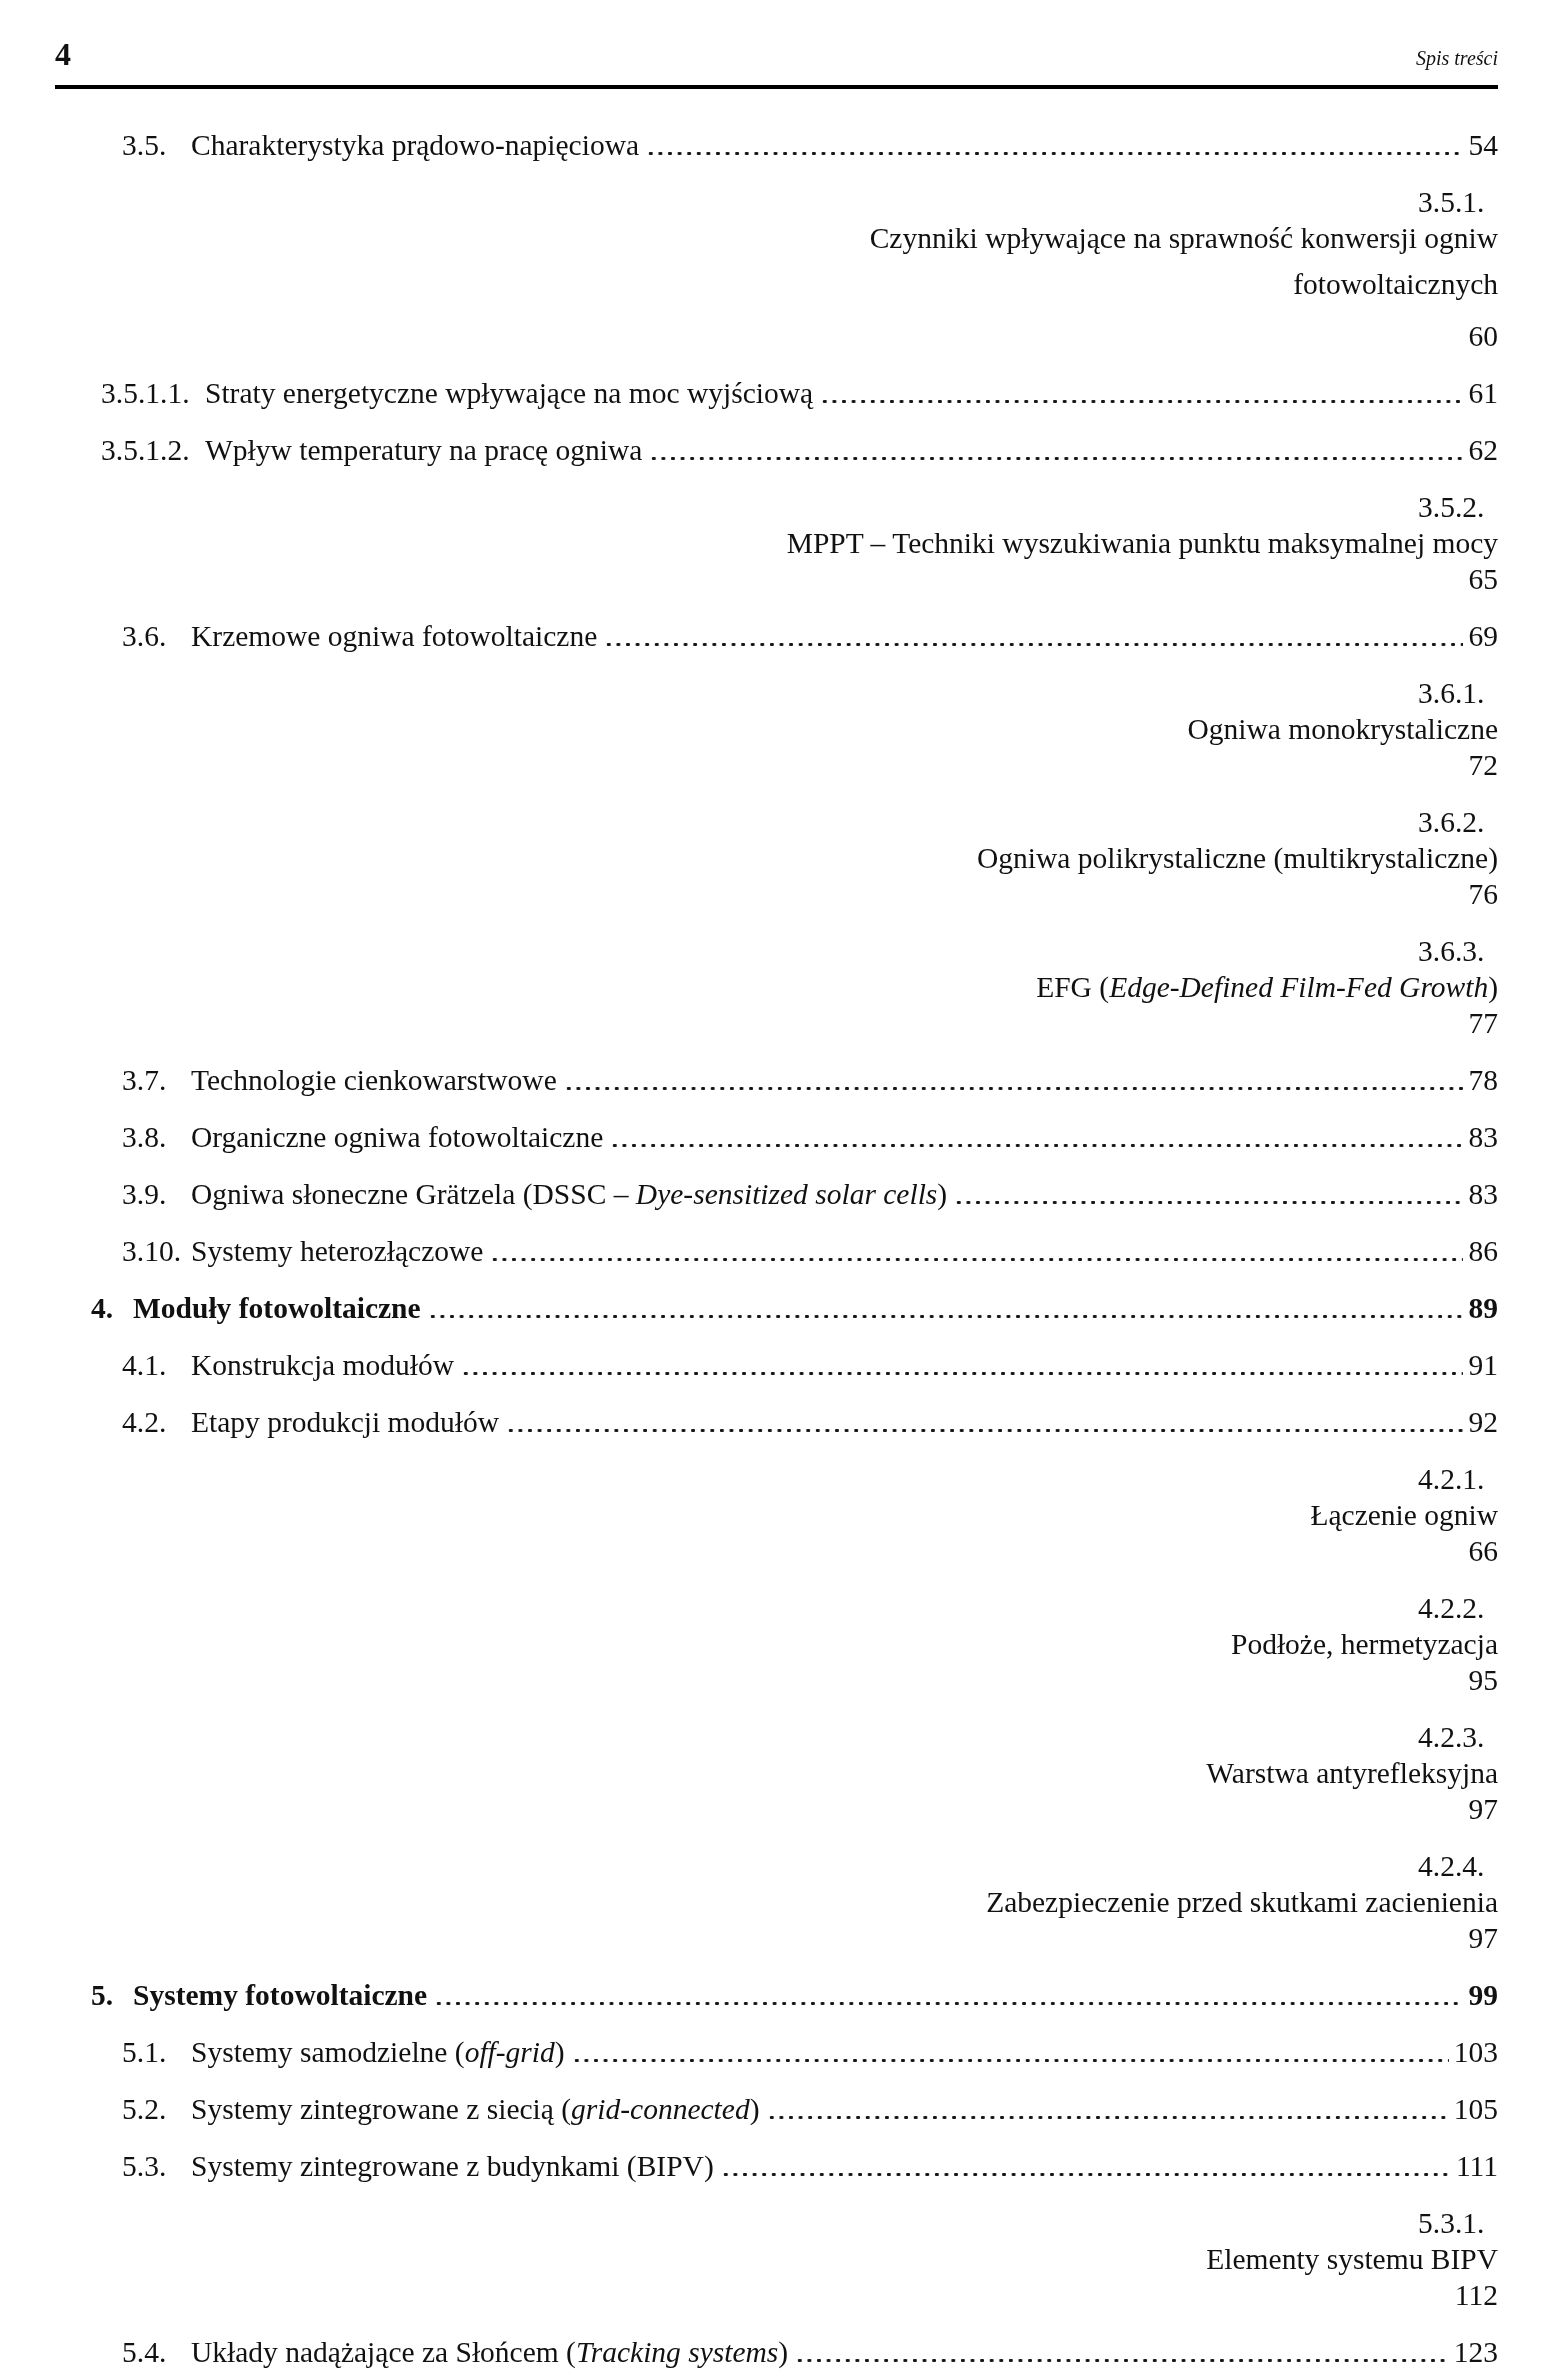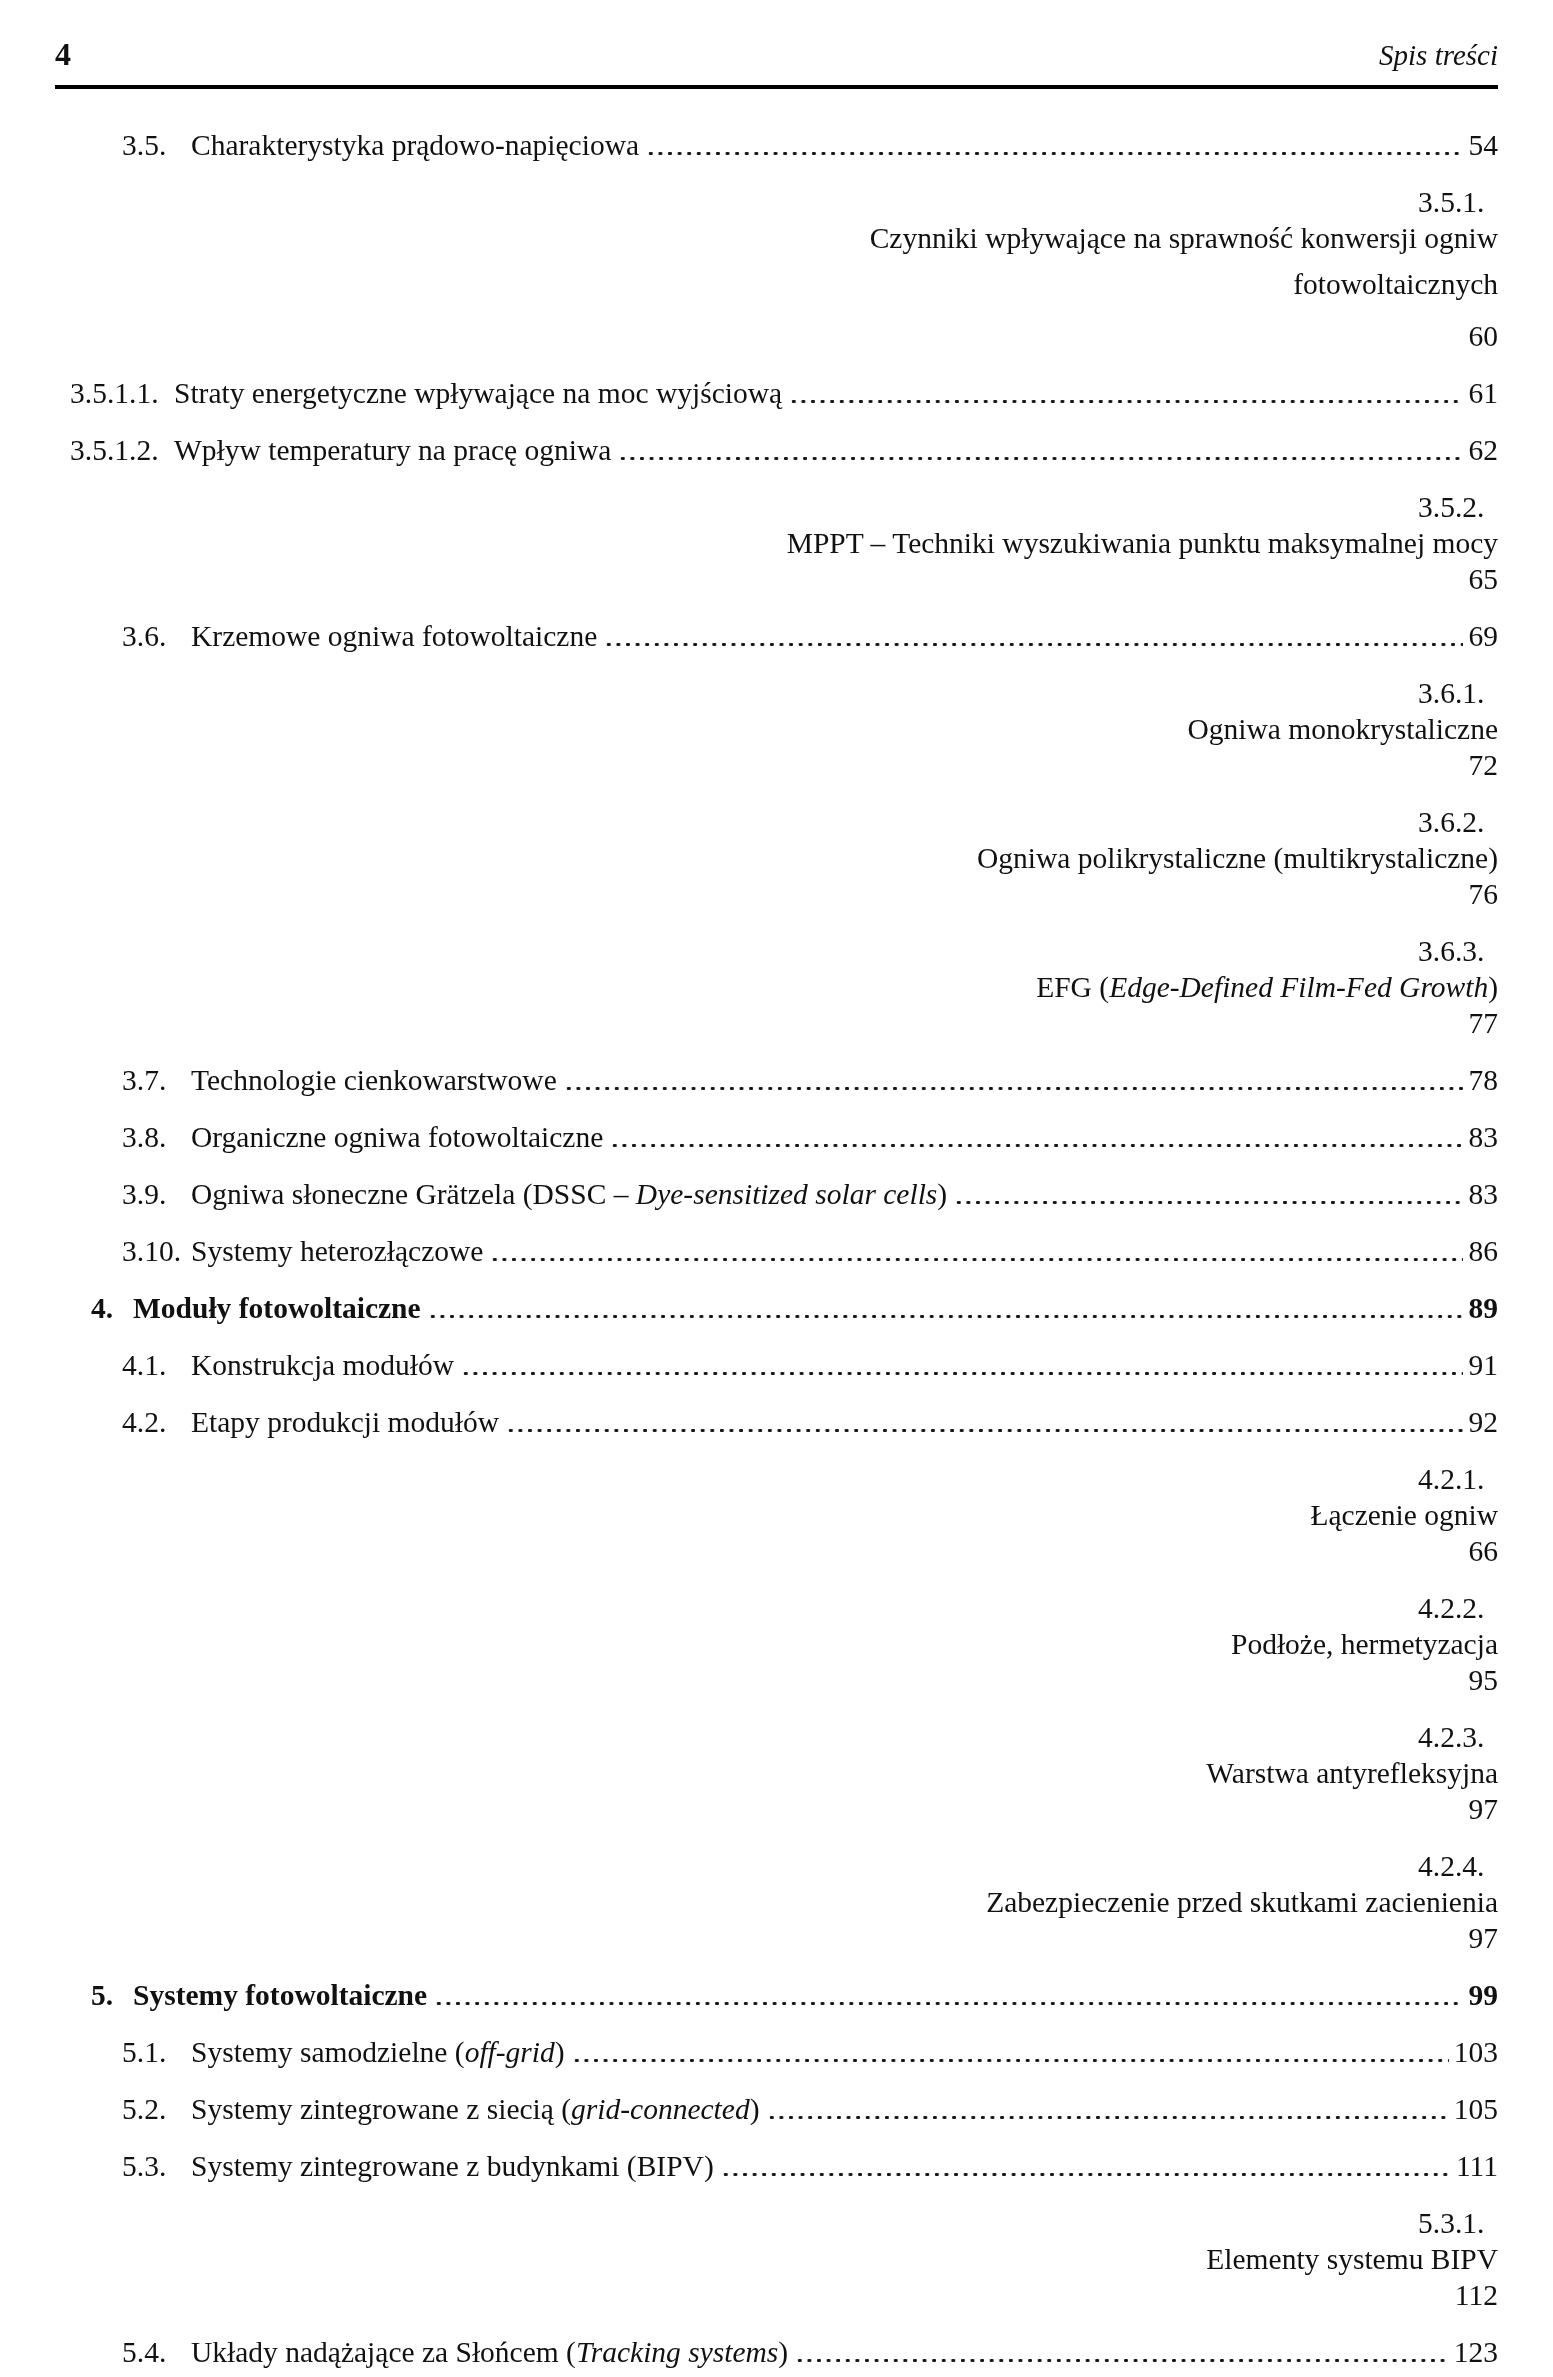--- a/index.html
+++ b/index.html
@@ -23,21 +23,21 @@
     display: flex;
     justify-content: space-between;
     align-items: baseline;
     padding: 36px 56px 0 55px;
   }
   .header .page-num {
     font-size: 32px;
     font-weight: bold;
   }
   .header .running-title {
-    font-size: 29px;
+    font-size: 20px;
     font-style: italic;
   }
   .header-rule {
     margin: 12px 56px 0 55px;
     border: none;
     border-top: 4.3px solid #000000;
     height: 0;
   }
   
   .toc {
@@ -78,21 +78,21 @@
     text-align: right;
     white-space: nowrap;
   }
   
   .entry.level-1 { padding-left: 91px; margin-top: 15.6px; }
   .entry.level-1 .num { width: 42px; }
   .entry.level-2 { padding-left: 122px; }
   .entry.level-2 .num { width: 69px; }
   .entry.level-3 { padding-left: 152px; flex-direction: column; }
   .entry.level-3 .num { width: 80px; }
-  .entry.level-4 { padding-left: 70px; }
+  .entry.level-4 { padding-left: 101px; }
   .entry.level-4 .num { width: 104px; }
   
   .entry.bold .num,
   .entry.bold .text,
   .entry.bold .pagenum {
     font-weight: bold;
   }
   
   .entry.cont { margin-top: -11.3px; gap: 8px; }
   .entry.cont.level-3 { padding-left: 232px; }

